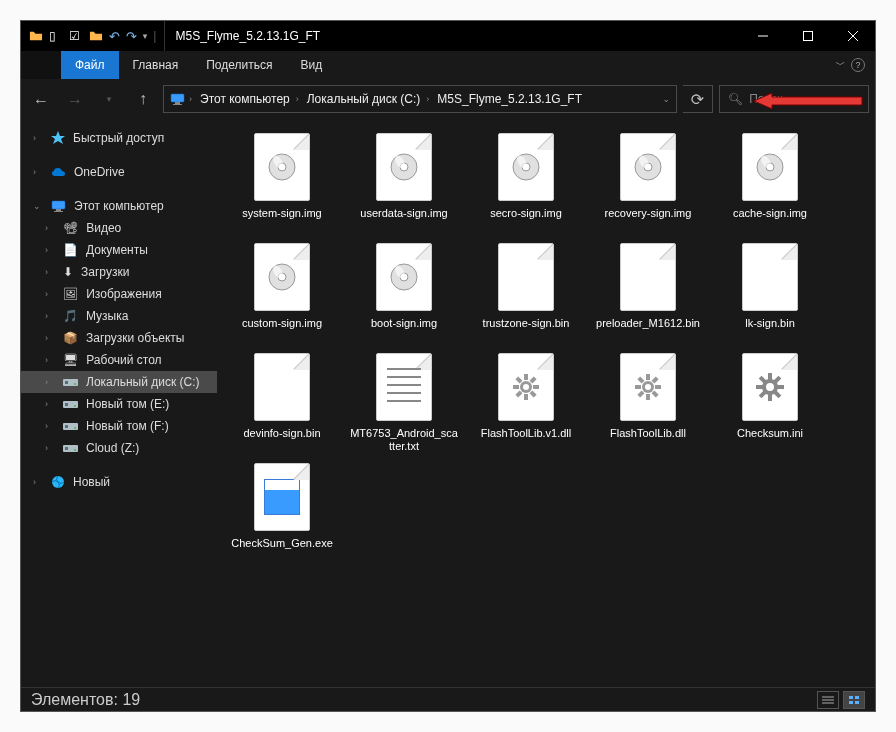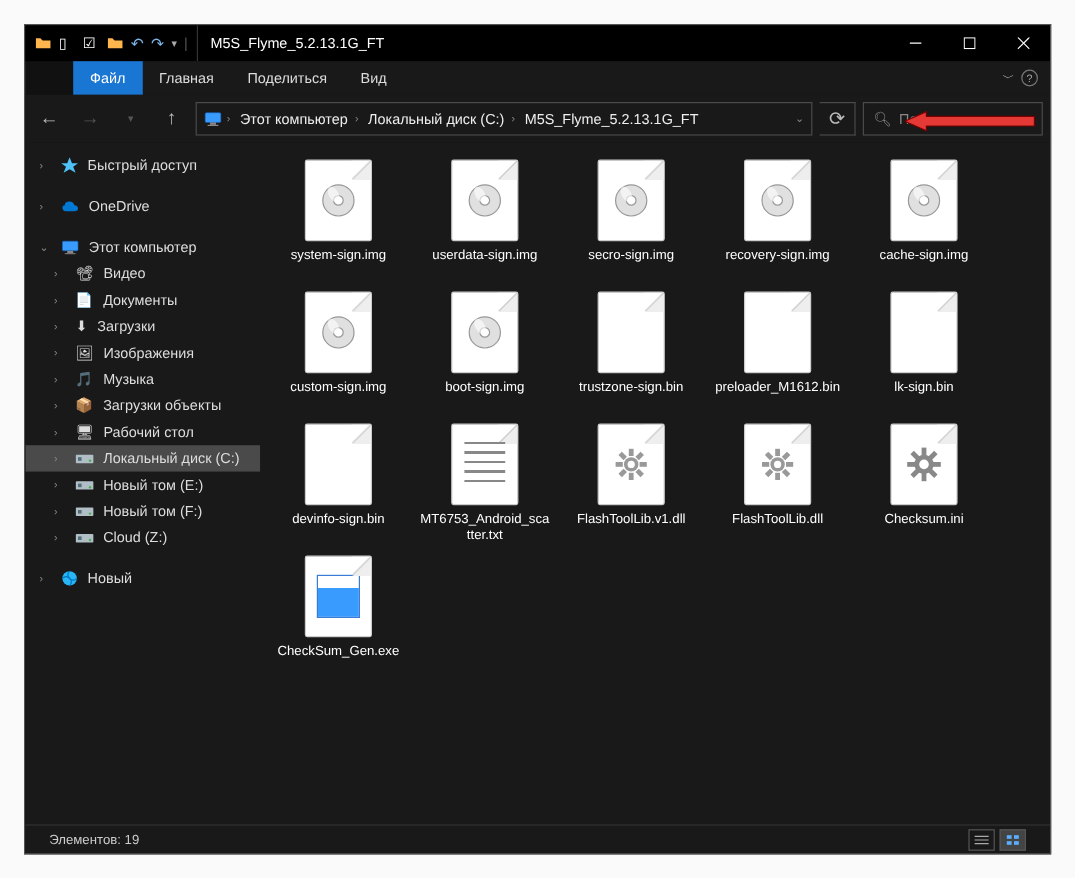--- a/index.html
+++ b/index.html
@@ -37,21 +37,21 @@
 .thumb::before { content: ""; position: absolute; top: 0; right: 0; width: 16px; height: 16px; background: linear-gradient(135deg, #fff 0 45%, #ccc 50%, #eee 55% 100%); border-bottom-left-radius: 2px; }
 .thumb.disc svg { width: 30px; height: 30px; }
 .thumb.blank { background: #fff; }
 .thumb.gear svg { width: 28px; height: 28px; }
 .thumb.txt::after { content:""; position:absolute; top:14px; left:10px; right:10px; height:40px;
   background: repeating-linear-gradient(to bottom, #888 0 2px, transparent 2px 8px); }
 .thumb.exe { background:#fff; }
 .thumb.exe .inner { width:36px; height:36px; border:1px solid #3a7bd5; background: linear-gradient(to bottom,#fff 0 30%, #3a9bff 30% 100%); }
 .thumb.ini svg { width: 32px; height: 32px; }
 .fname { line-height: 13px; max-width: 110px; word-break: break-all; }
-.status { height: 24px; background: #191919; border-top: 1px solid #333; color: #ccc; font-size: 11px; display: flex; align-items: center; padding: 0 20px; justify-content: space-between; }
+.status { height: 24px; background: #191919; border-top: 1px solid #333; color: #ccc; font-size: 16px; display: flex; align-items: center; padding: 0 10px; justify-content: space-between; }
 .status .right { display: flex; gap: 4px; }
 .view-btn { width: 22px; height: 18px; border: 1px solid #555; display: flex; align-items: center; justify-content: center; }
 .view-btn.active { background: #444; }
 .arrow-annot { position: absolute; left: 590px; top: 5px; pointer-events: none; }
 .pc-icon { width:15px; height:12px; }
 </style>
 </head>
 <body>
 
 <svg width="0" height="0" style="position:absolute">

